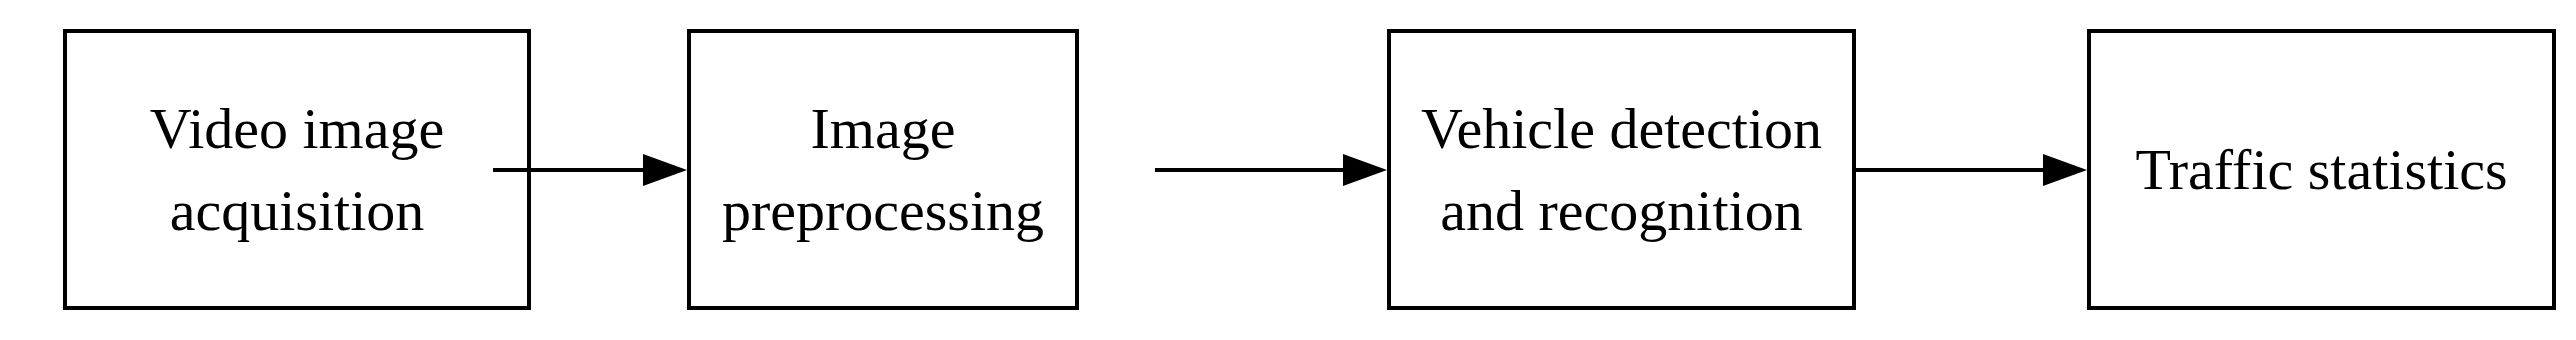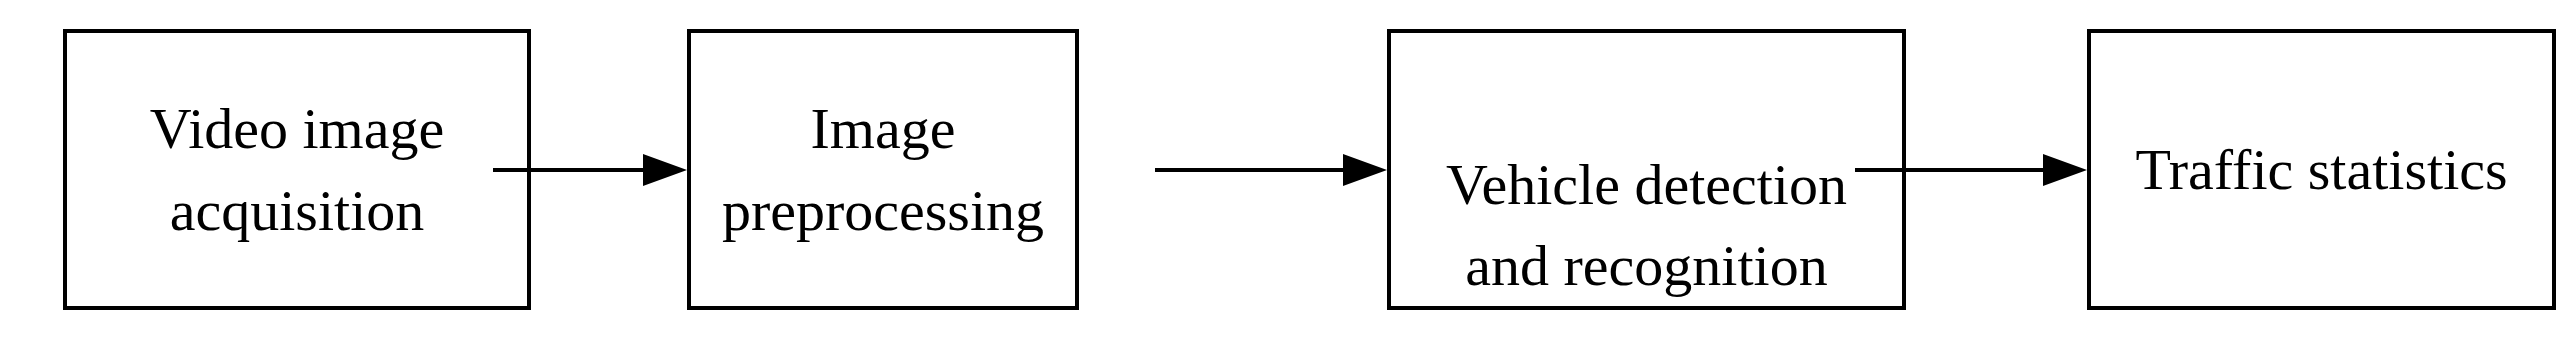--- a/index.html
+++ b/index.html
@@ -28,21 +28,21 @@
     text-align: center;
   }
   .node-label {
     font-size: 58px;
     line-height: 1.4;
     color: #000000;
     white-space: pre-line;
   }
   .node-1 { left: 25px;   width: 468px; margin-left: 38px; }
   .node-2 { left: 687px;  width: 392px; }
-  .node-3 { left: 1387px; width: 519px; align-items: flex-end; }
+  .node-3 { left: 1387px; width: 469px; }
   .node-4 { left: 2087px; width: 469px; }
 
   .arrow {
     position: absolute;
     top: 154px;
     height: 32px;
     display: flex;
     align-items: center;
   }
   .arrow-shaft {

